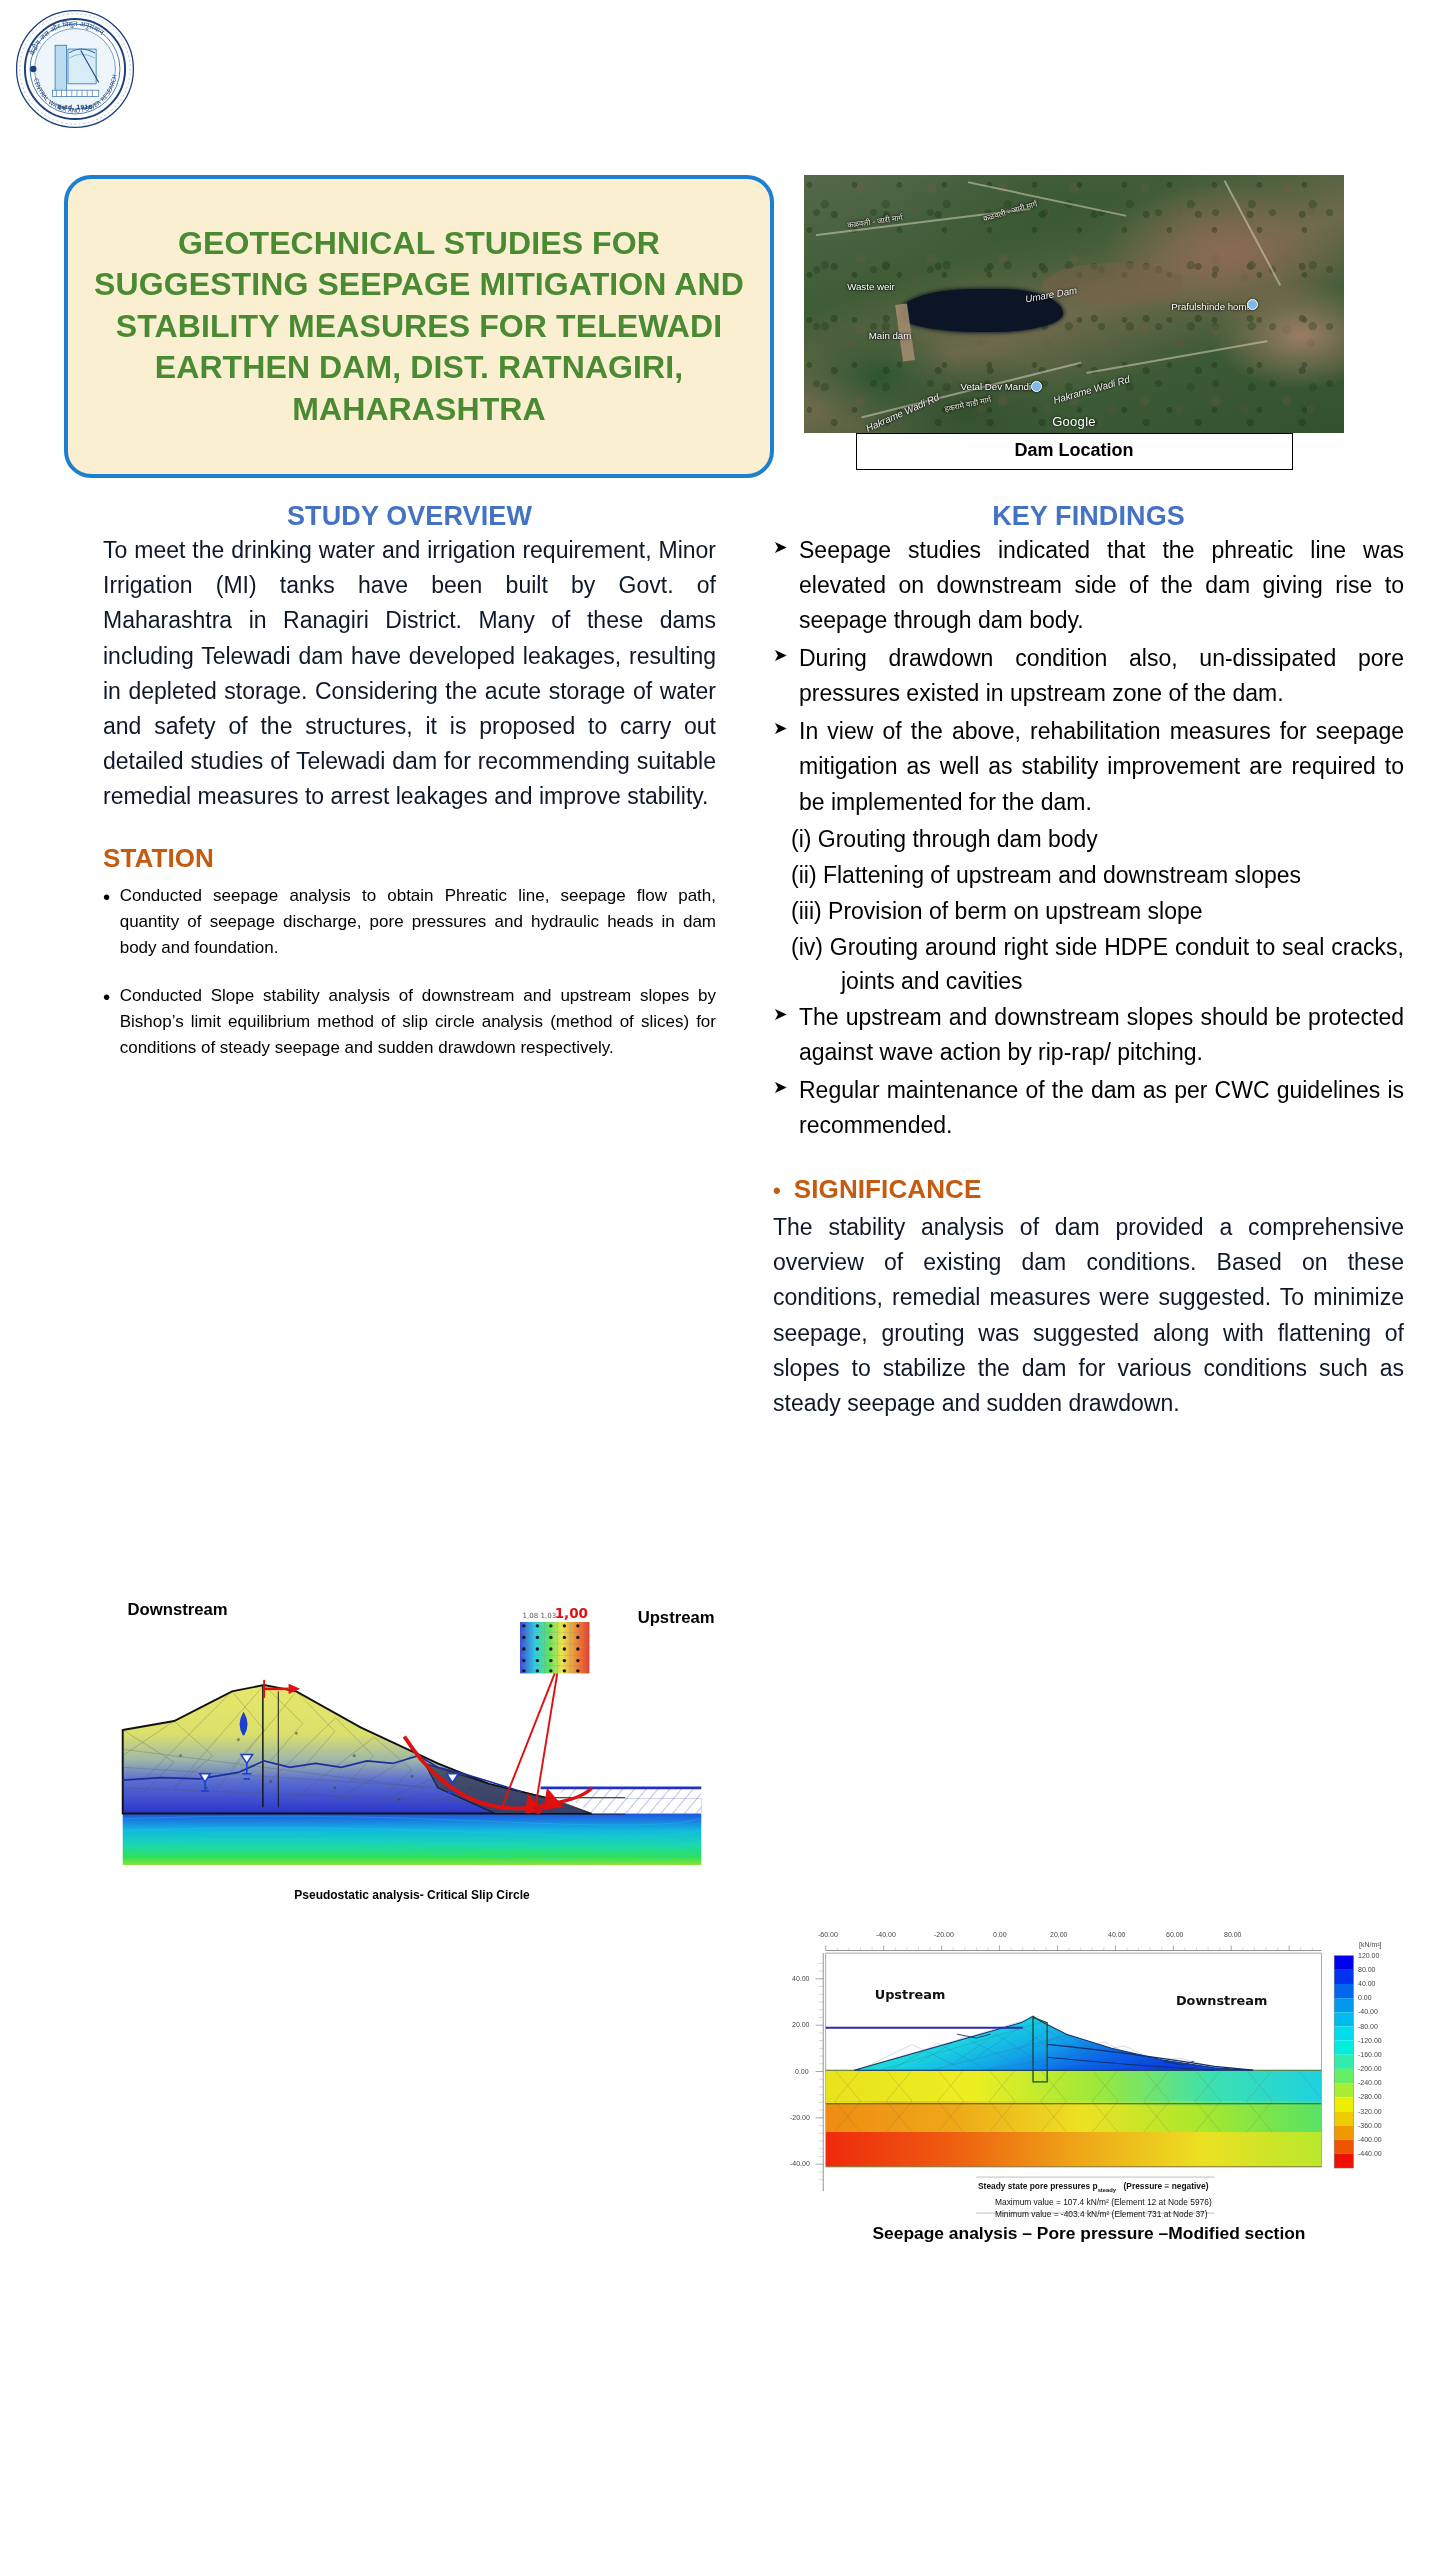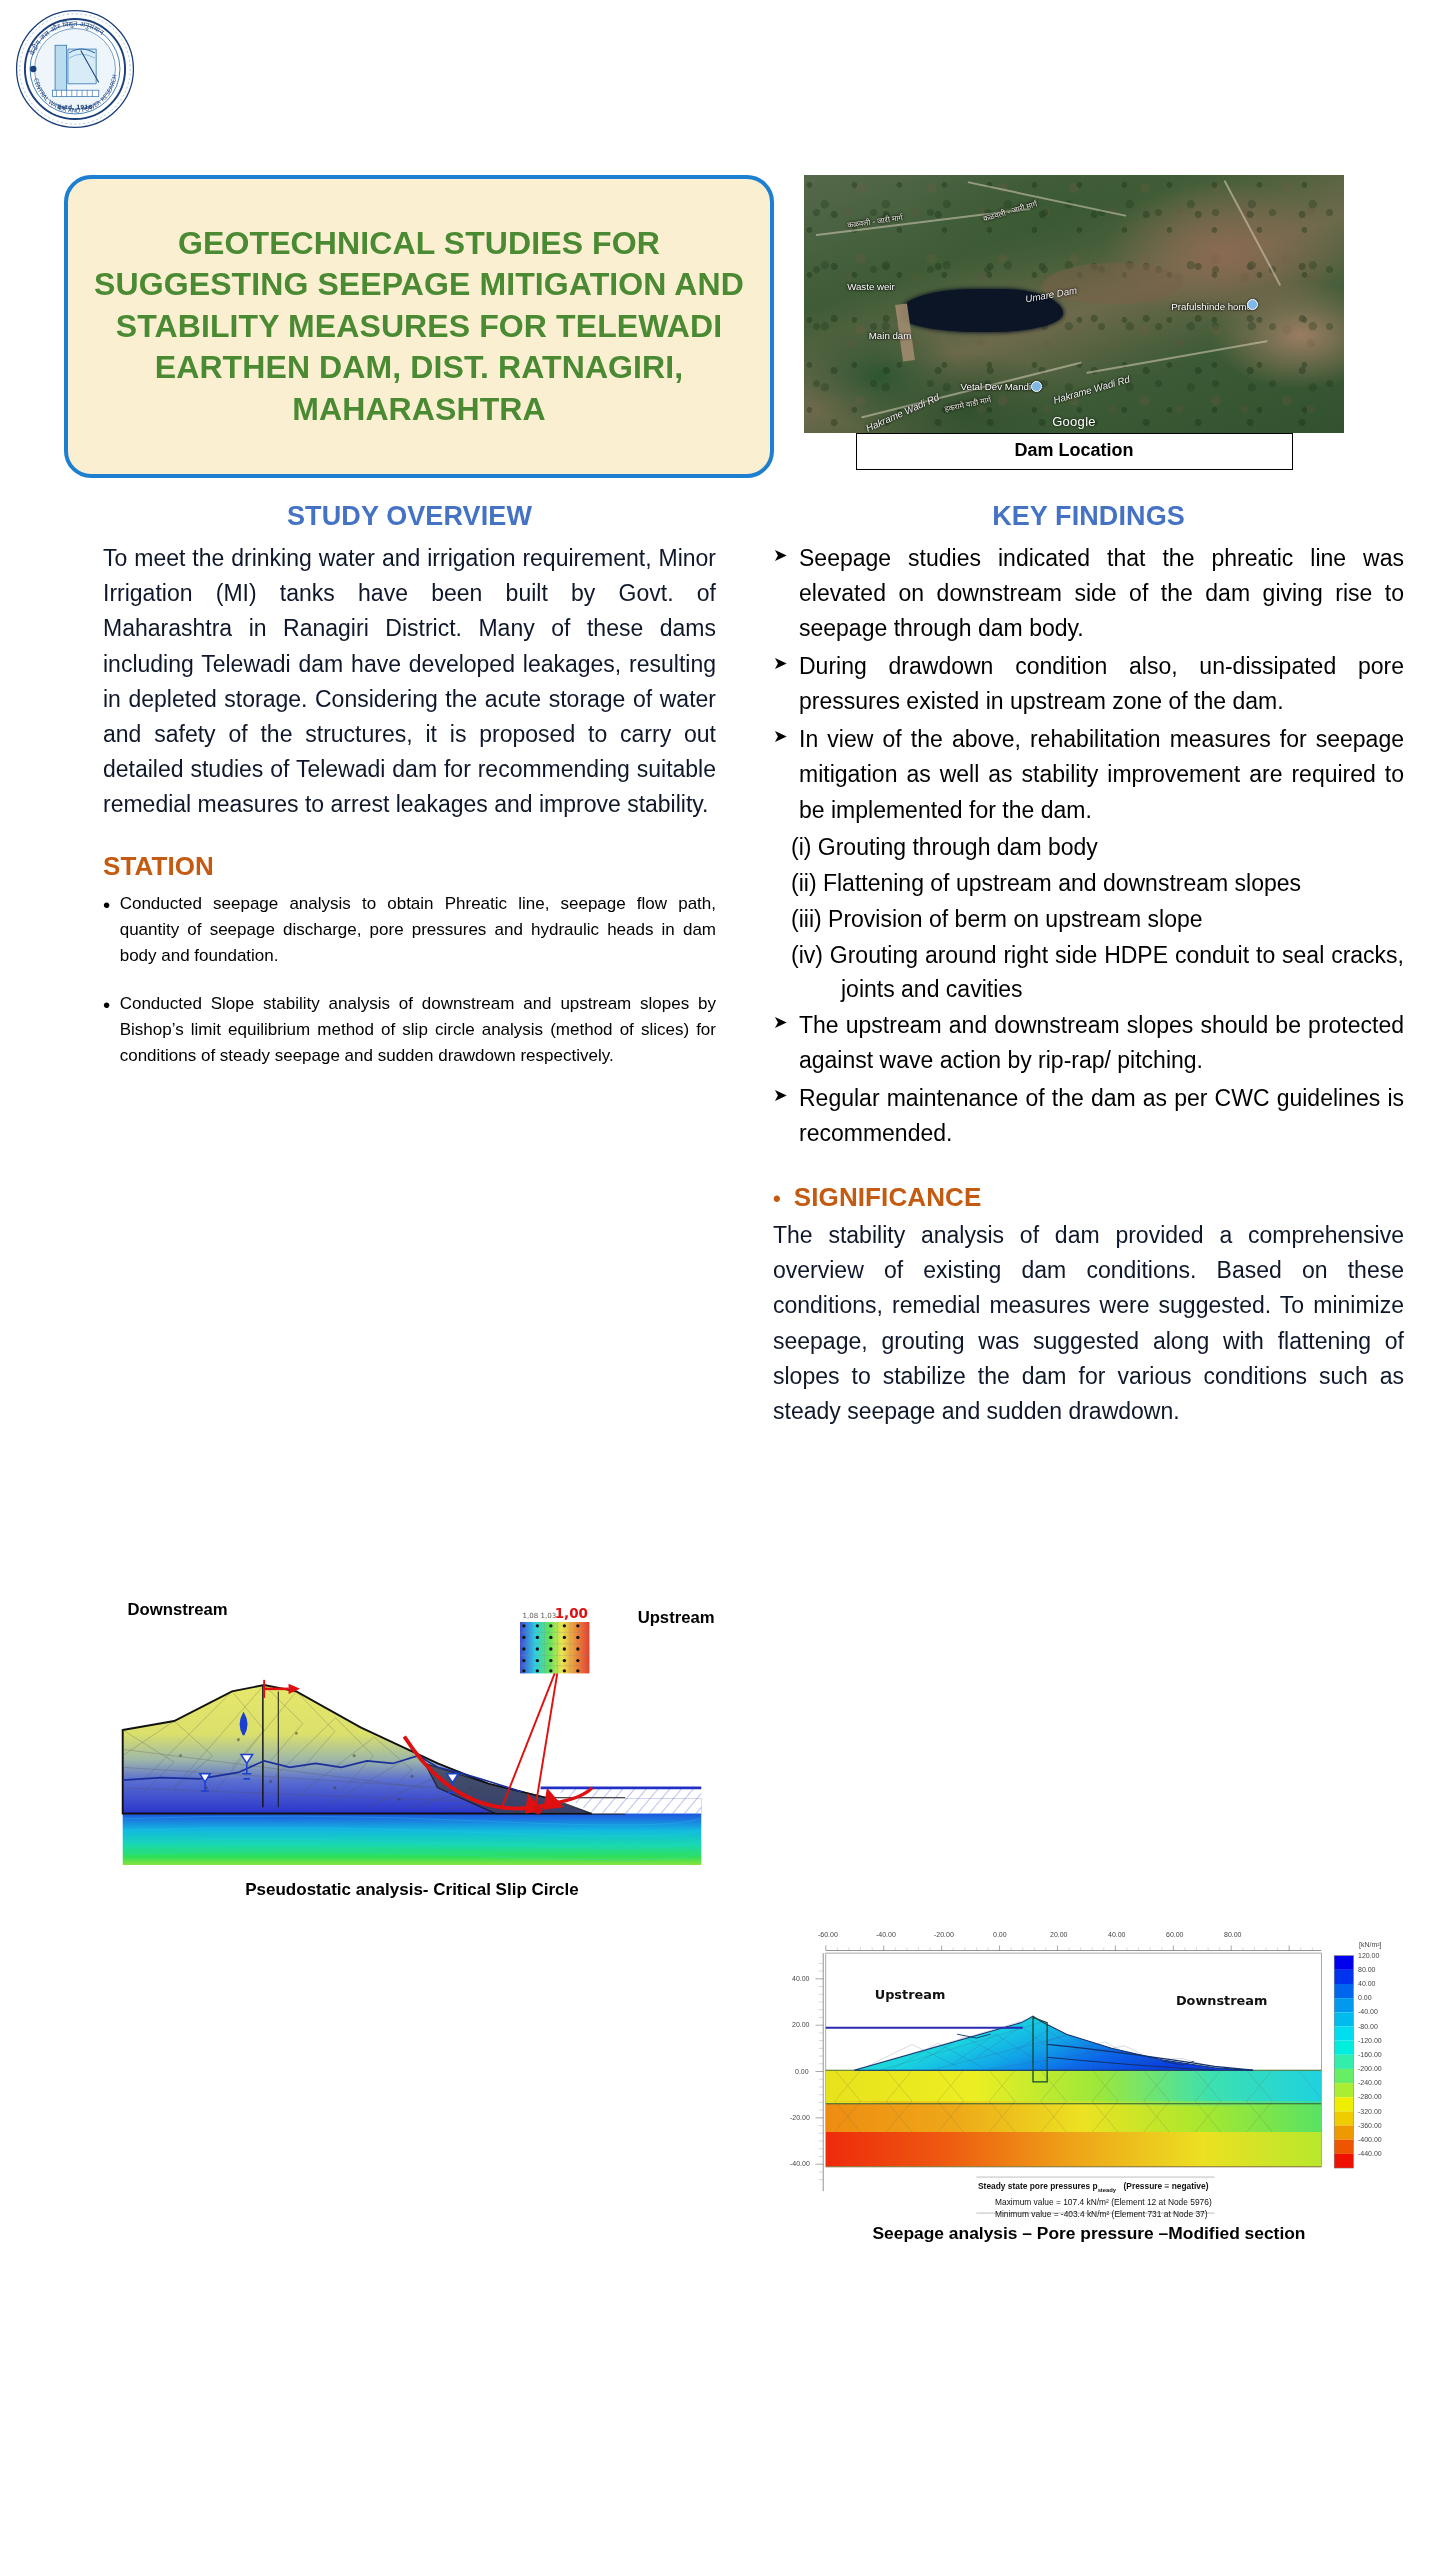--- a/index.html
+++ b/index.html
@@ -106,21 +106,21 @@
     text-align: center; font-size: 18px; font-weight: bold; color: #000;
     padding: 6.4px 0 7.7px;
   }
 
   
   .col-left  { position: absolute; left: 103px;  top: 501px; width: 613px; }
   .col-right { position: absolute; left: 773px; top: 501px; width: 631px; }
 
   .sec-head-blue {
     text-align: center; color: #4472c4; font-size: 27px; font-weight: bold;
-    margin-bottom: 9px; letter-spacing: 0.1px;
+    margin-bottom: 1px; letter-spacing: 0.1px;
   }
   .sec-head-orange {
     color: #c55a11; font-size: 26px; font-weight: bold; letter-spacing: 0.1px;
   }
   .sec-head-orange.bulleted { display: flex; align-items: baseline; gap: 13px; }
   .sec-head-orange .dot { font-size: 22px; line-height: 1; }
 
   .body-p {
     font-size: 23px; line-height: 1.53; color: #0f172a;
     text-align: justify; text-justify: inter-word; hyphens: none;
@@ -151,21 +151,21 @@
   .spacer-md { height: 28px; }
 
   
   .slip-fig { position: absolute; left: 103px; top: 1595px; width: 618px; }
   .slip-canvas { position: relative; width: 618px; height: 270px; }
   .slip-label {
     position: absolute; font-size: 16.7px; font-weight: bold; color: #000;
     font-family: "Liberation Sans", sans-serif;
   }
   .slip-caption {
-    text-align: center; font-size: 17px; font-weight: bold; color: #000; margin-top: 15px;
+    text-align: center; font-size: 12px; font-weight: bold; color: #000; margin-top: 23px;
   }
 
   
   .seep-fig { position: absolute; left: 764px; top: 1908px; width: 650px; }
   .seep-canvas { position: relative; width: 650px; height: 309px; background: #fff; }
   .seep-caption {
     text-align: center; font-size: 17.4px; font-weight: bold; color: #000; margin-top: 6.4px;
   }
   .tick-lbl {
     position: absolute; font-size: 7px; color: #444; white-space: nowrap;

